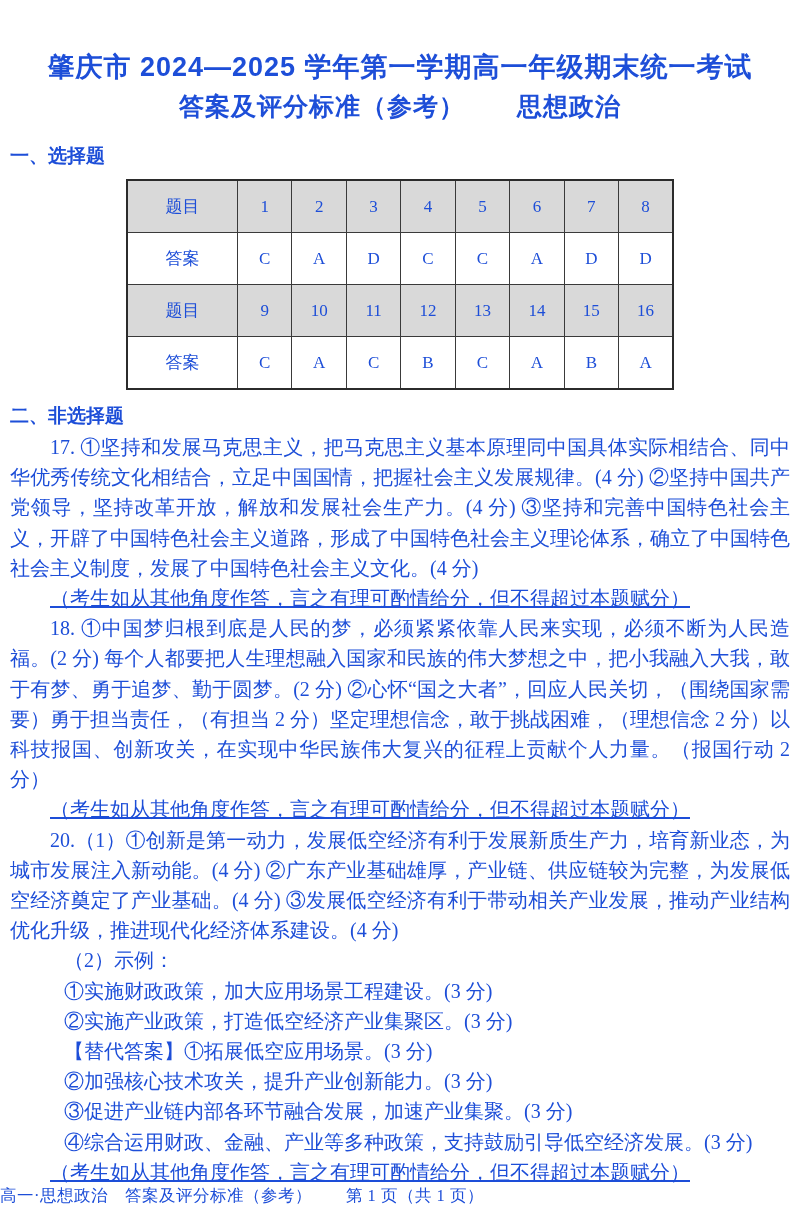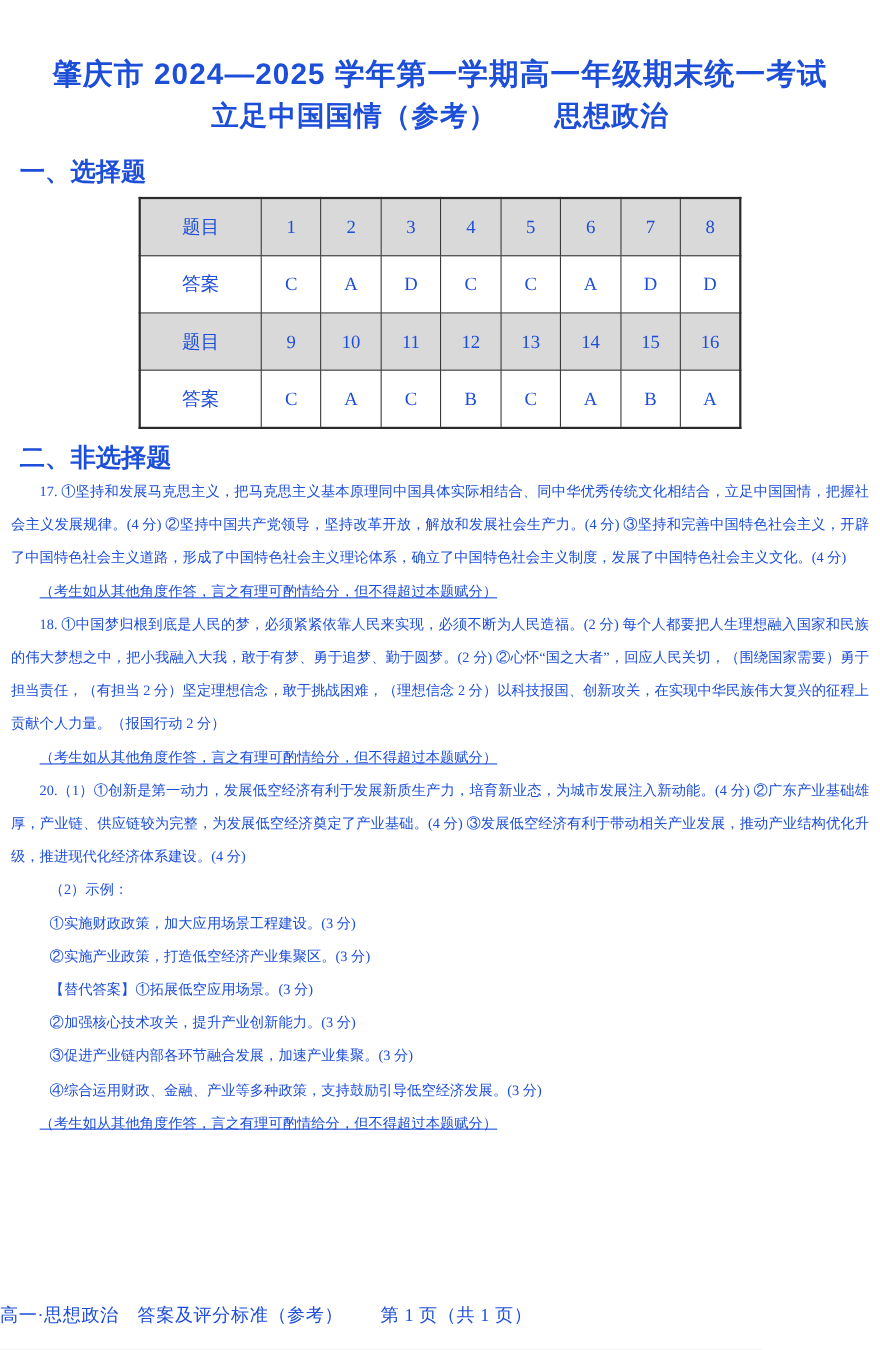--- a/index.html
+++ b/index.html
@@ -30,24 +30,24 @@
   .doc-title-2 {
     margin: 0 0 18px 0;
     text-align: center;
     font-family: "Liberation Sans", "DejaVu Sans", sans-serif;
     font-weight: bold;
     font-size: 25px;
     line-height: 36px;
     letter-spacing: 1px;
   }
   .sec-heading {
-    padding: 0 18px;
+    padding: 0 10px;
     font-family: "Liberation Sans", "DejaVu Sans", sans-serif;
     font-weight: bold;
-    font-size: 23px;
+    font-size: 19px;
     line-height: 28px;
   }
   .sec-heading.first { margin-top: 4px; }
   .sec-heading.second { margin-top: 6px; margin-bottom: 2px; }
   table.answer-table {
     width: 548px;
     margin: 9px auto 12px auto;
     border-collapse: collapse;
     border: 2px solid #2b2b2b;
     table-layout: fixed;
@@ -57,21 +57,21 @@
     border: 1px solid #3a3a3a;
     height: 27px;
     text-align: center;
     vertical-align: middle;
     padding: 12px;
   }
   table.answer-table td.label { width: 85px; }
   table.answer-table tr.shaded td { background: #d9d9d9; }
   .body-text {
     padding: 0 10px;
-    font-size: 13px;
+    font-size: 20px;
     line-height: 30.2px;
     text-align: justify;
   }
   .body-text p { margin: 0; }
   .body-text p.para { text-indent: 2em; }
   .body-text p.note { text-indent: 2em; text-decoration: underline; }
   .body-text p.item { text-indent: 2.7em; }
   .page-footer {
     position: absolute;
     left: 0;
@@ -83,21 +83,21 @@
     font-family: Liberation Serif, serif;
   }
 </style>
 </head>
 <body>
 
 <div class="page">
 
   <h1 class="doc-title-1">肇庆市 2024—2025 学年第一学期高一年级期末统一考试</h1>
 
-  <h2 class="doc-title-2">立足中国国情（参考）　　思想政治</h2>
+  <h2 class="doc-title-2">答案及评分标准（参考）　　思想政治</h2>
 
   <div class="sec-heading first">一、选择题</div>
 
   <table class="answer-table">
     <tbody>
         <tr class="shaded">
           <td class="label">题目</td>
           <td>1</td>
           <td>2</td>
           <td>3</td>

